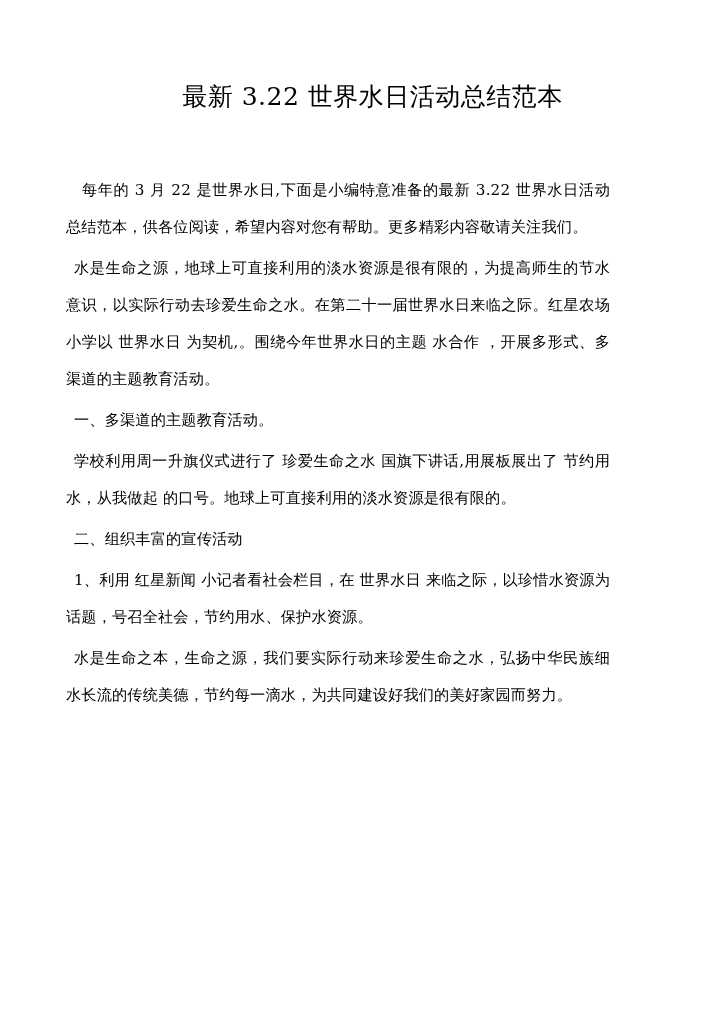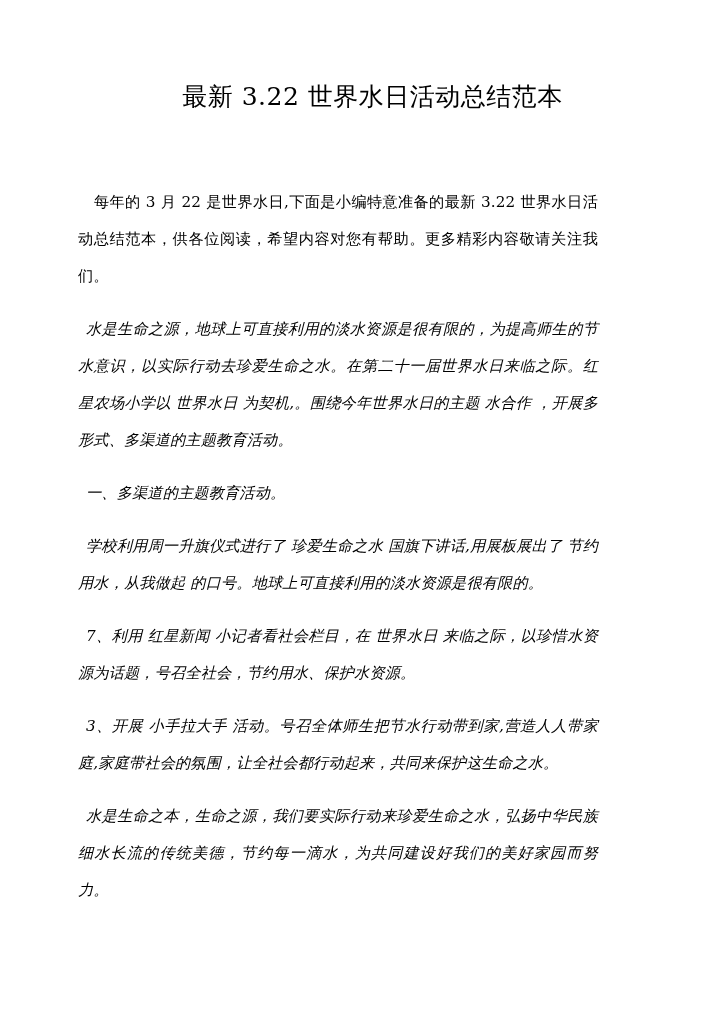--- a/index.html
+++ b/index.html
@@ -33,46 +33,45 @@
     font-family: "DejaVu Serif", "Liberation Serif", serif;
     margin-left: 12px;
   }
   .body-block {
     position: absolute;
     top: 168px;
     left: 62px;
     width: 552px;
   }
   .para {
-    margin: 16px;
+    margin: 4px;
     font-size: 15.2px;
     line-height: 37px;
     text-align: justify;
     text-justify: inter-ideograph;
     letter-spacing: 0.15px;
     font-family: "DejaVu Serif", "Liberation Serif", serif;
   }
   .para.indent-full {
     text-indent: 16px;
   }
   .para.indent-small {
     text-indent: 8px;
-    font-style: italic;
   }
 </style>
 </head>
 <body>
 
 <div class="page">
 
   <div class="doc-title">最新 3.22 世界水日活动总结范本</div>
 
   <div class="body-block">
       <p class="para indent-full">每年的 3 月 22 是世界水日,下面是小编特意准备的最新 3.22 世界水日活动总结范本，供各位阅读，希望内容对您有帮助。更多精彩内容敬请关注我们。</p>
       <p class="para indent-small">水是生命之源，地球上可直接利用的淡水资源是很有限的，为提高师生的节水意识，以实际行动去珍爱生命之水。在第二十一届世界水日来临之际。红星农场小学以 世界水日 为契机,。围绕今年世界水日的主题 水合作 ，开展多形式、多渠道的主题教育活动。</p>
       <p class="para indent-small">一、多渠道的主题教育活动。</p>
       <p class="para indent-small">学校利用周一升旗仪式进行了 珍爱生命之水 国旗下讲话,用展板展出了 节约用水，从我做起 的口号。地球上可直接利用的淡水资源是很有限的。</p>
-      <p class="para indent-small">7、利用 红星新闻 小记者看社会栏目，在 世界水日 来临之际，以珍惜水资源为话题，号召全社会，节约用水、保护水资源。</p>
-      <p class="para indent-small">3、开展 小手拉大手 活动。号召全体师生把节水行动带到家,营造人人带家庭,家庭带社会的氛围，让全社会都行动起来，共同来保护这生命之水。</p>
+      <p class="para indent-small">二、组织丰富的宣传活动</p>
+      <p class="para indent-small">1、利用 红星新闻 小记者看社会栏目，在 世界水日 来临之际，以珍惜水资源为话题，号召全社会，节约用水、保护水资源。</p>
       <p class="para indent-small">水是生命之本，生命之源，我们要实际行动来珍爱生命之水，弘扬中华民族细水长流的传统美德，节约每一滴水，为共同建设好我们的美好家园而努力。</p>
     </div>
 
 </div>
 
 </body></html>

